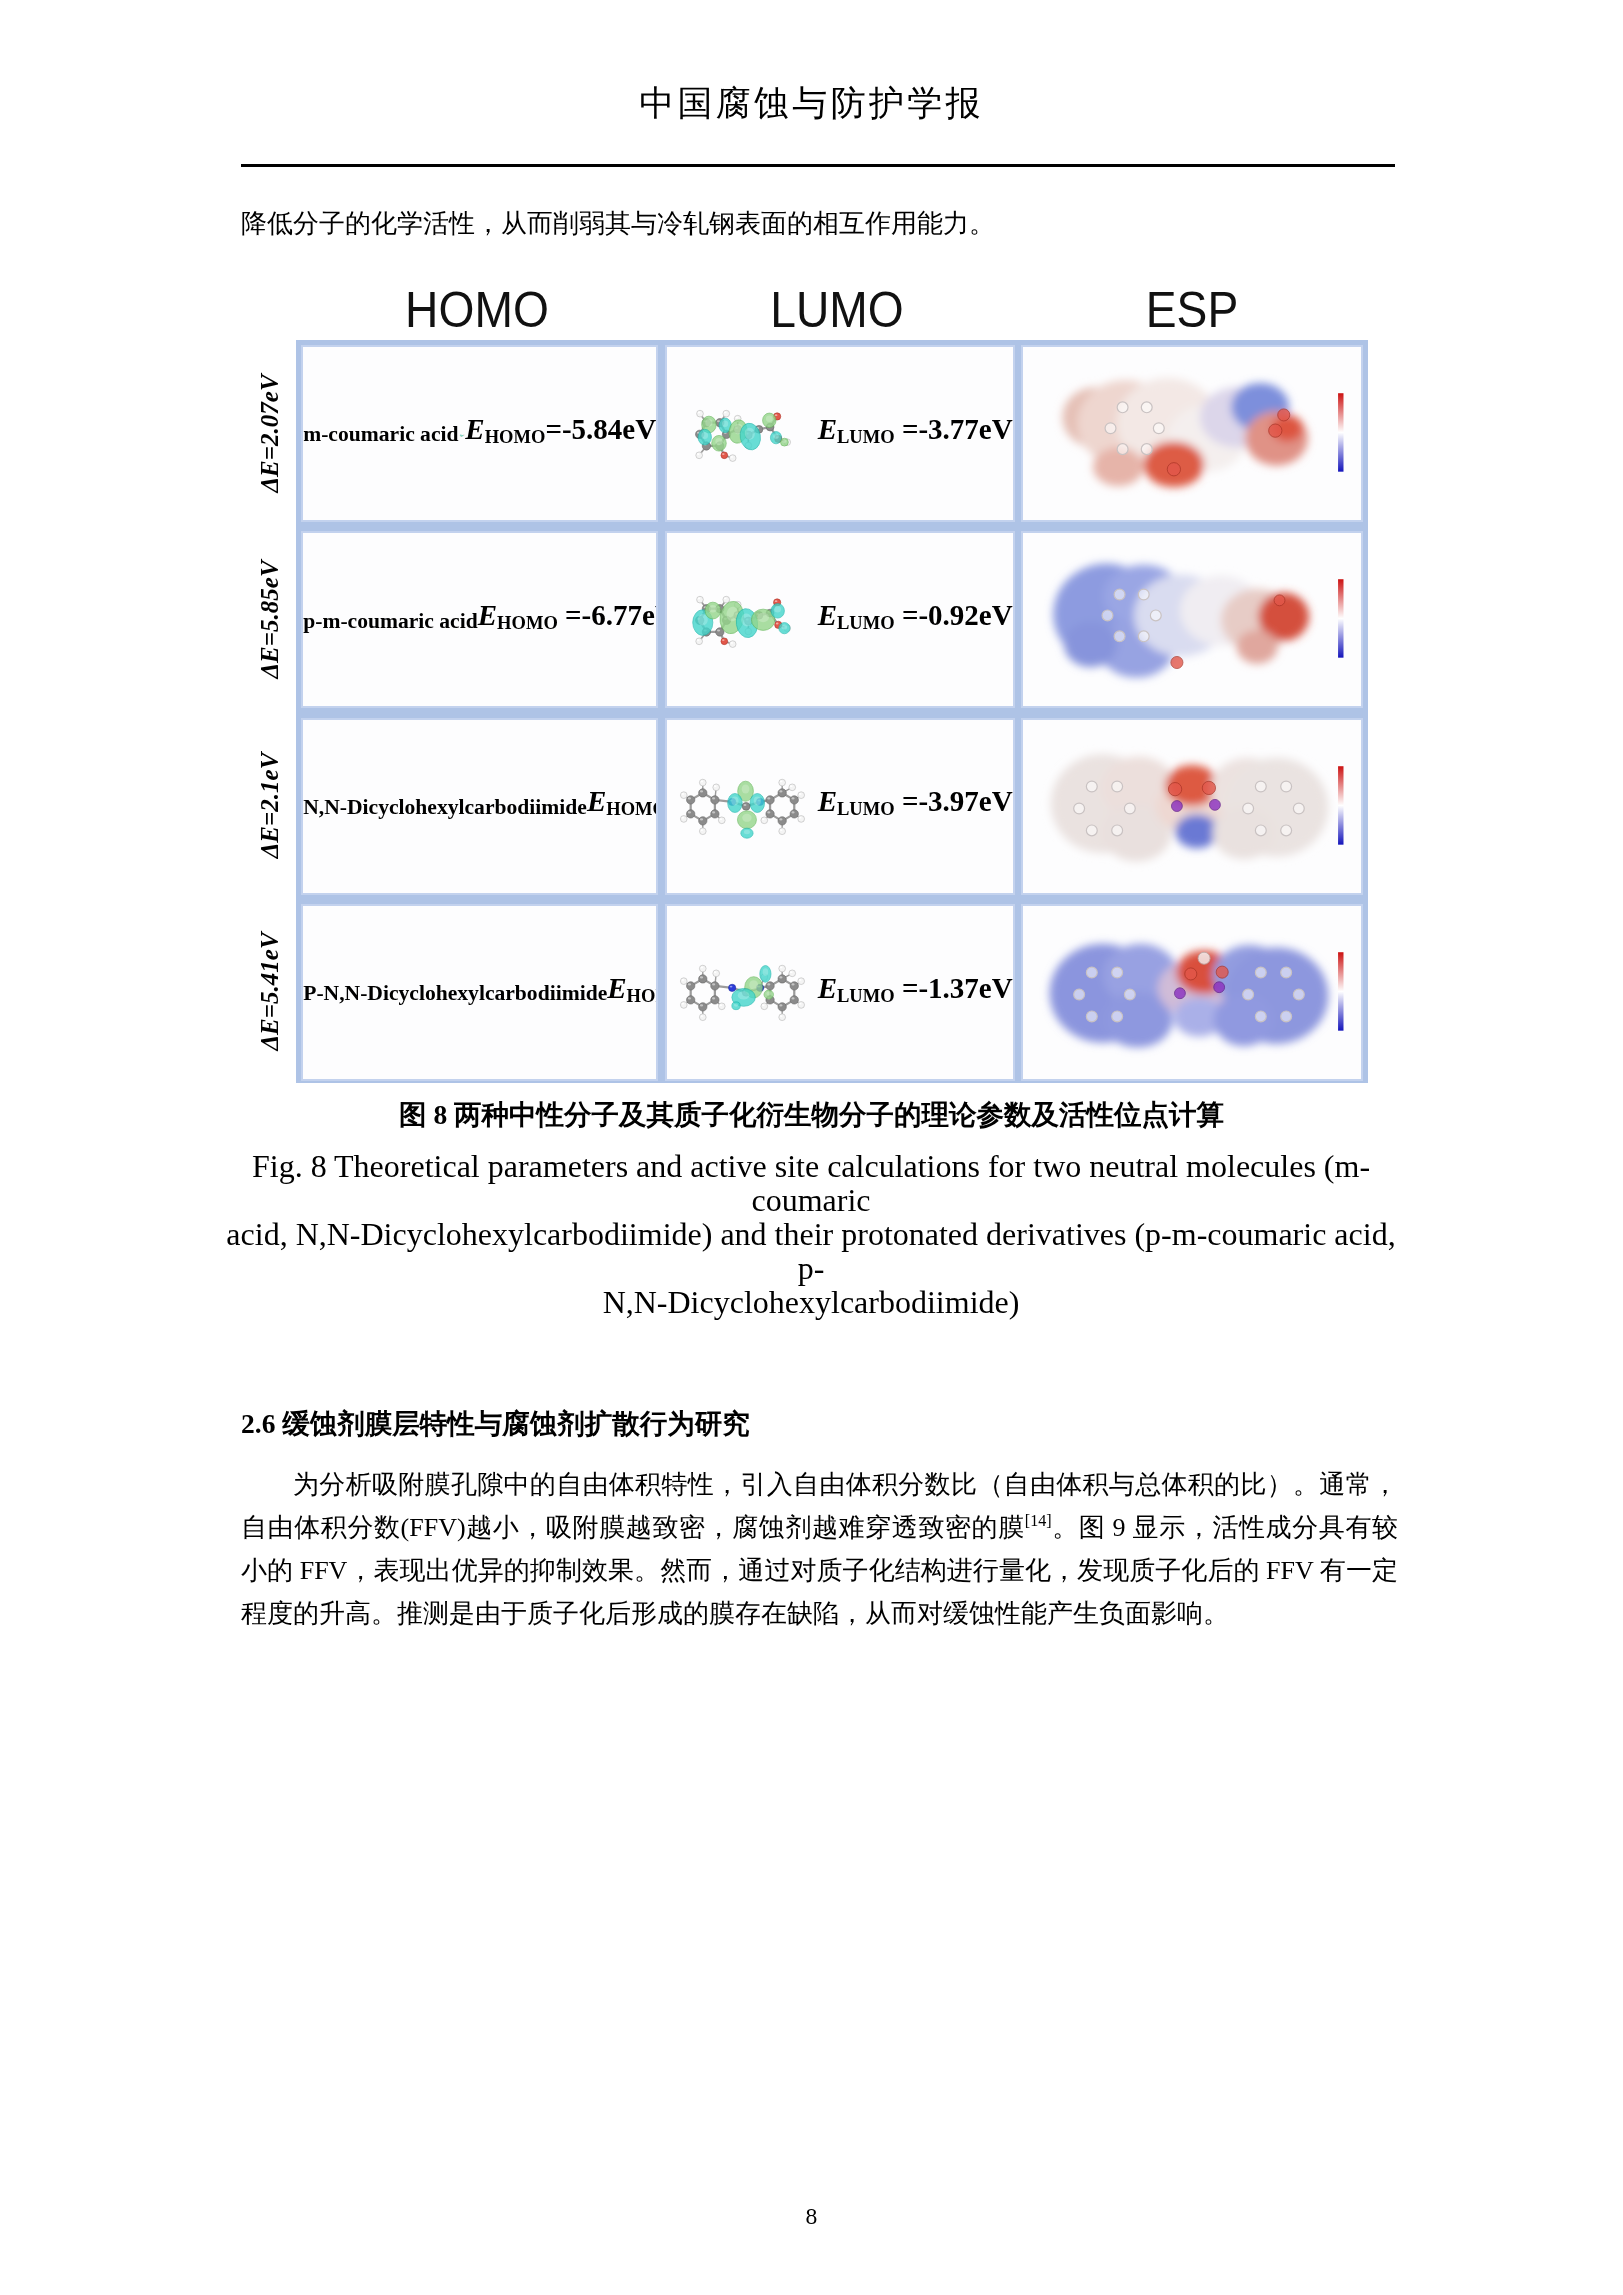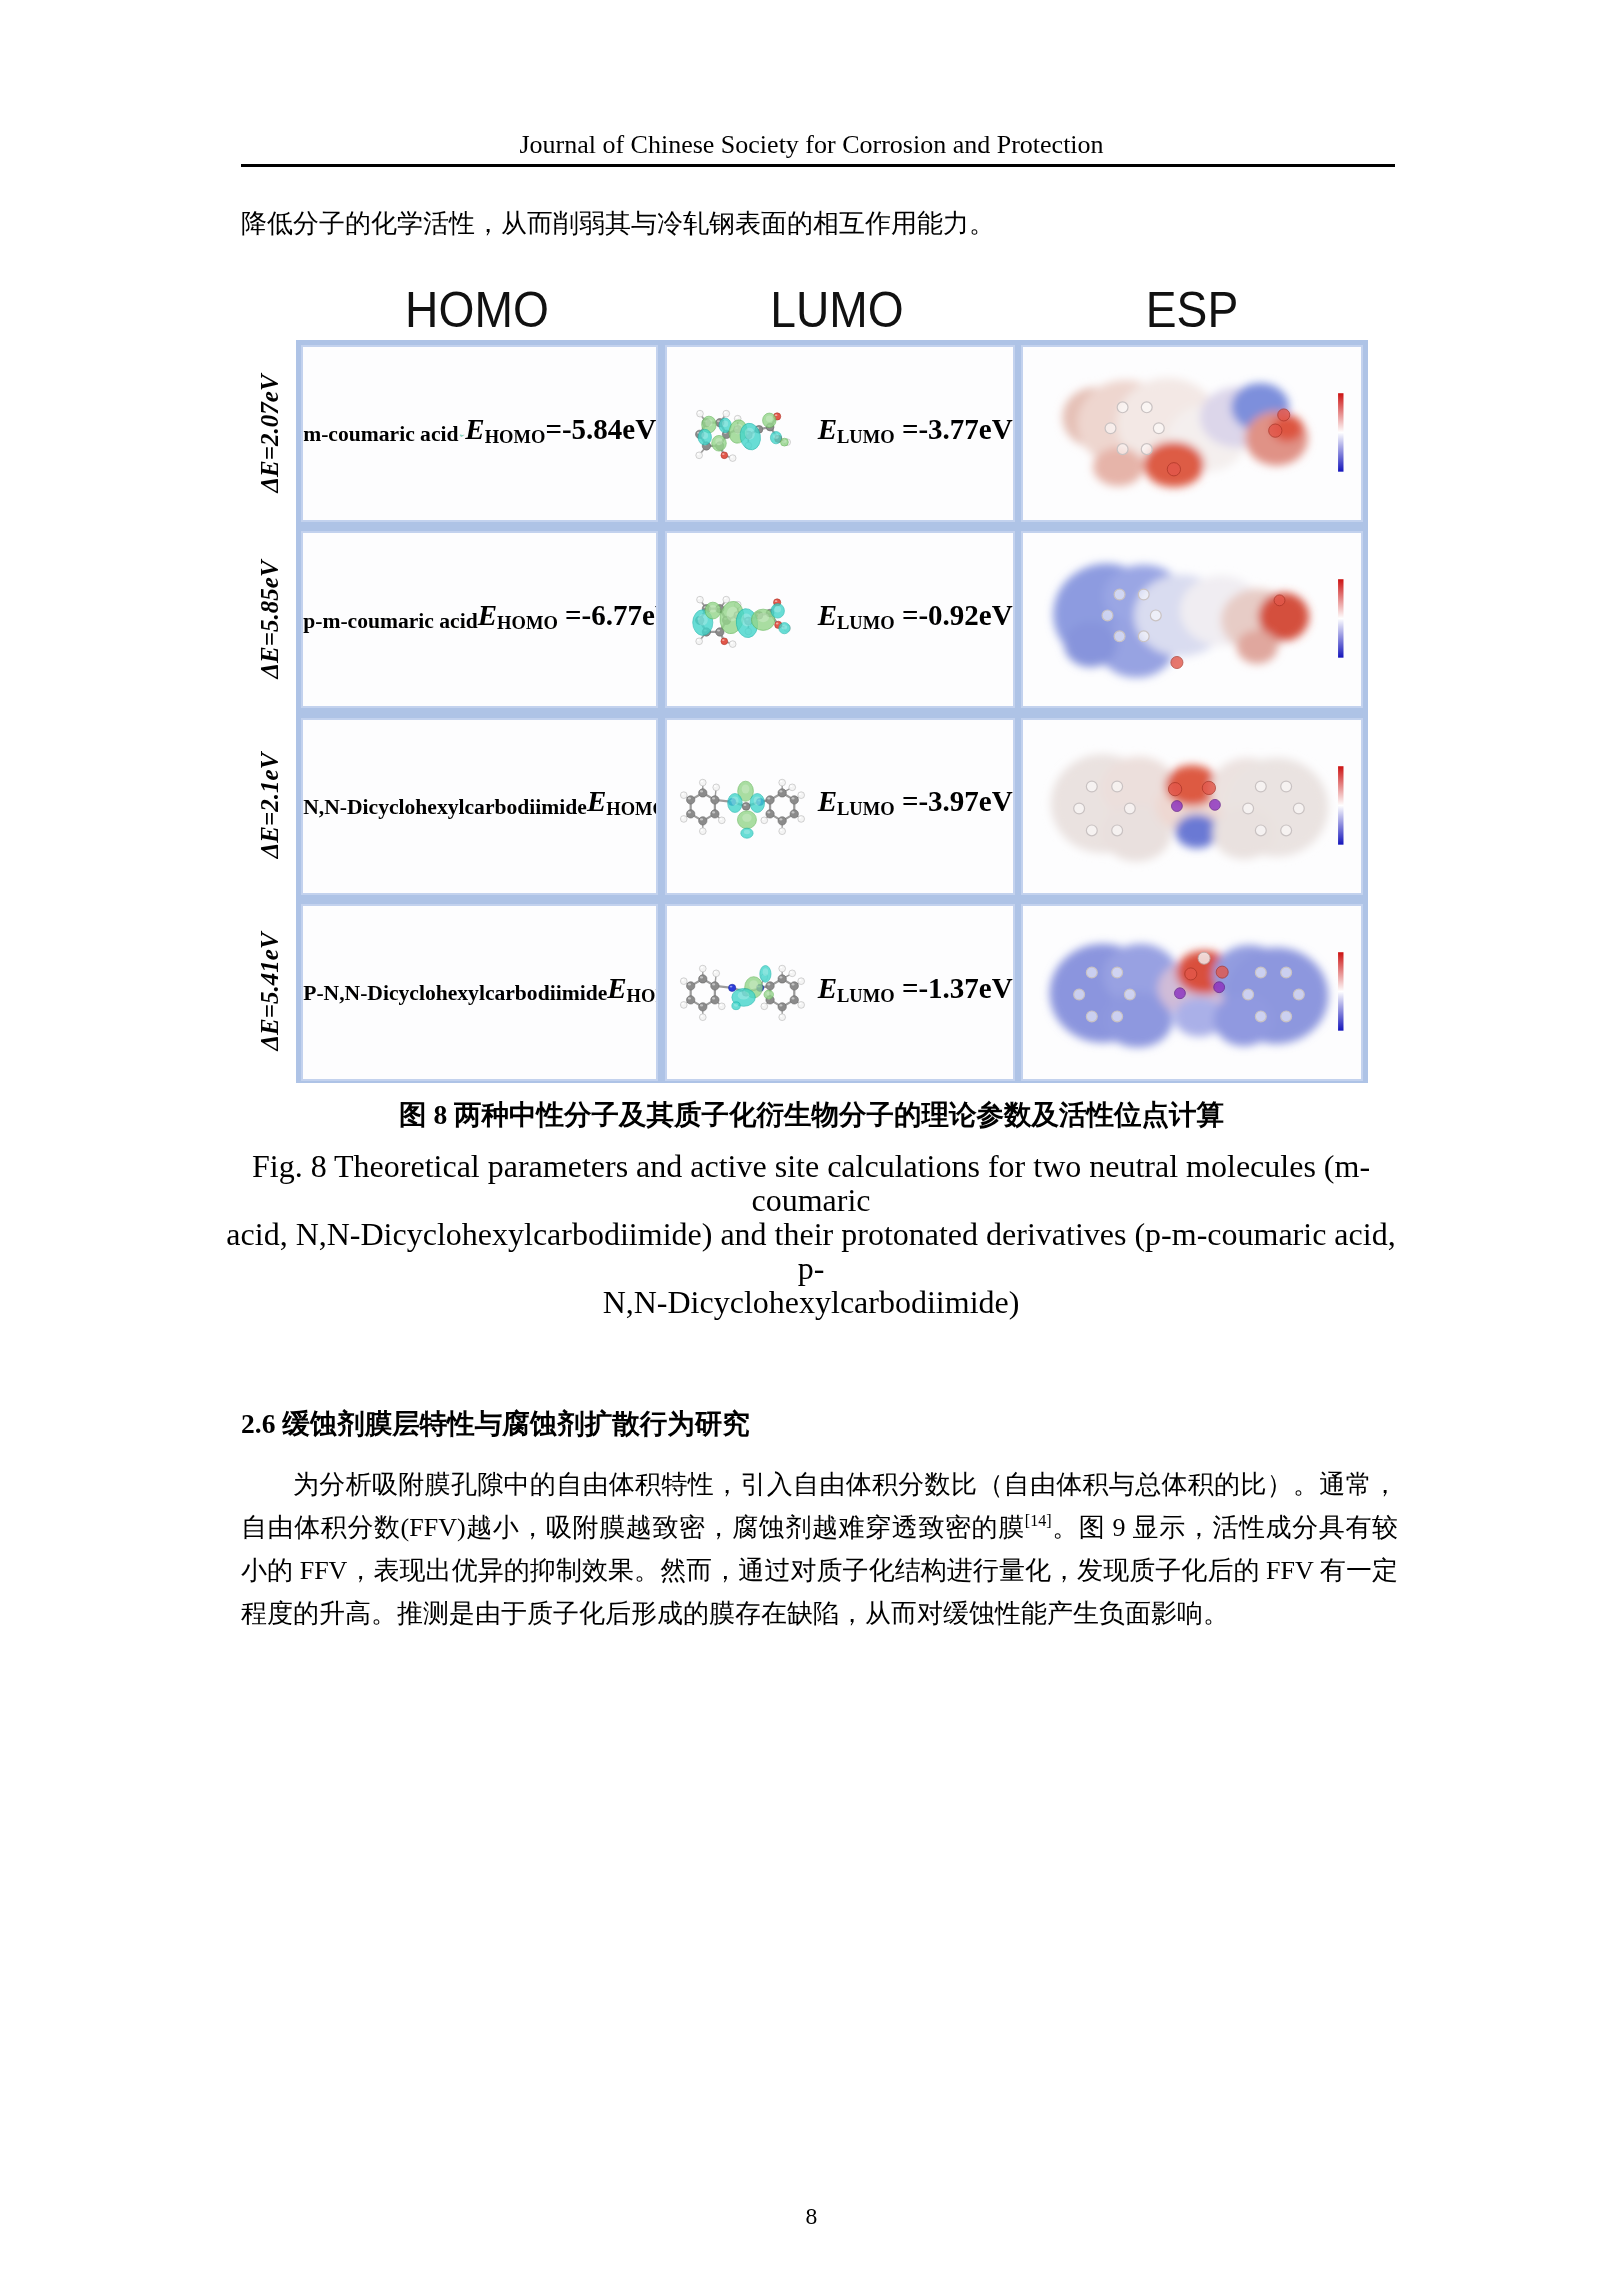--- a/index.html
+++ b/index.html
@@ -50,21 +50,21 @@
   }
   .cap-zh{left:0;right:0;top:1097px;font-size:27.5px;font-weight:bold;text-align:center;}
   .cap-en{left:222px;width:1178px;top:1149px;font-size:32px;line-height:34px;
           text-align:center;white-space:pre-line;}
 </style>
 </head>
 <body>
 
 <div class="page">
 
-  <div class="abs title-en">Journal of Chinese Society for Corrosion and Protection</div>
+  <div class="abs title-zh">中国腐蚀与防护学报</div>
   <div class="abs head-rule"></div>
 
   <div class="abs para p1">降低分子的化学活性，从而削弱其与冷轧钢表面的相互作用能力。</div>
 
   <div class="abs fig-col-head fh-homo">HOMO</div>
   <div class="abs fig-col-head fh-lumo">LUMO</div>
   <div class="abs fig-col-head fh-esp">ESP</div>
 
   <div class="abs dE" style="left:181px;top:414px;">ΔE=2.07eV</div>
   <div class="abs dE" style="left:181px;top:600px;">ΔE=5.85eV</div>

